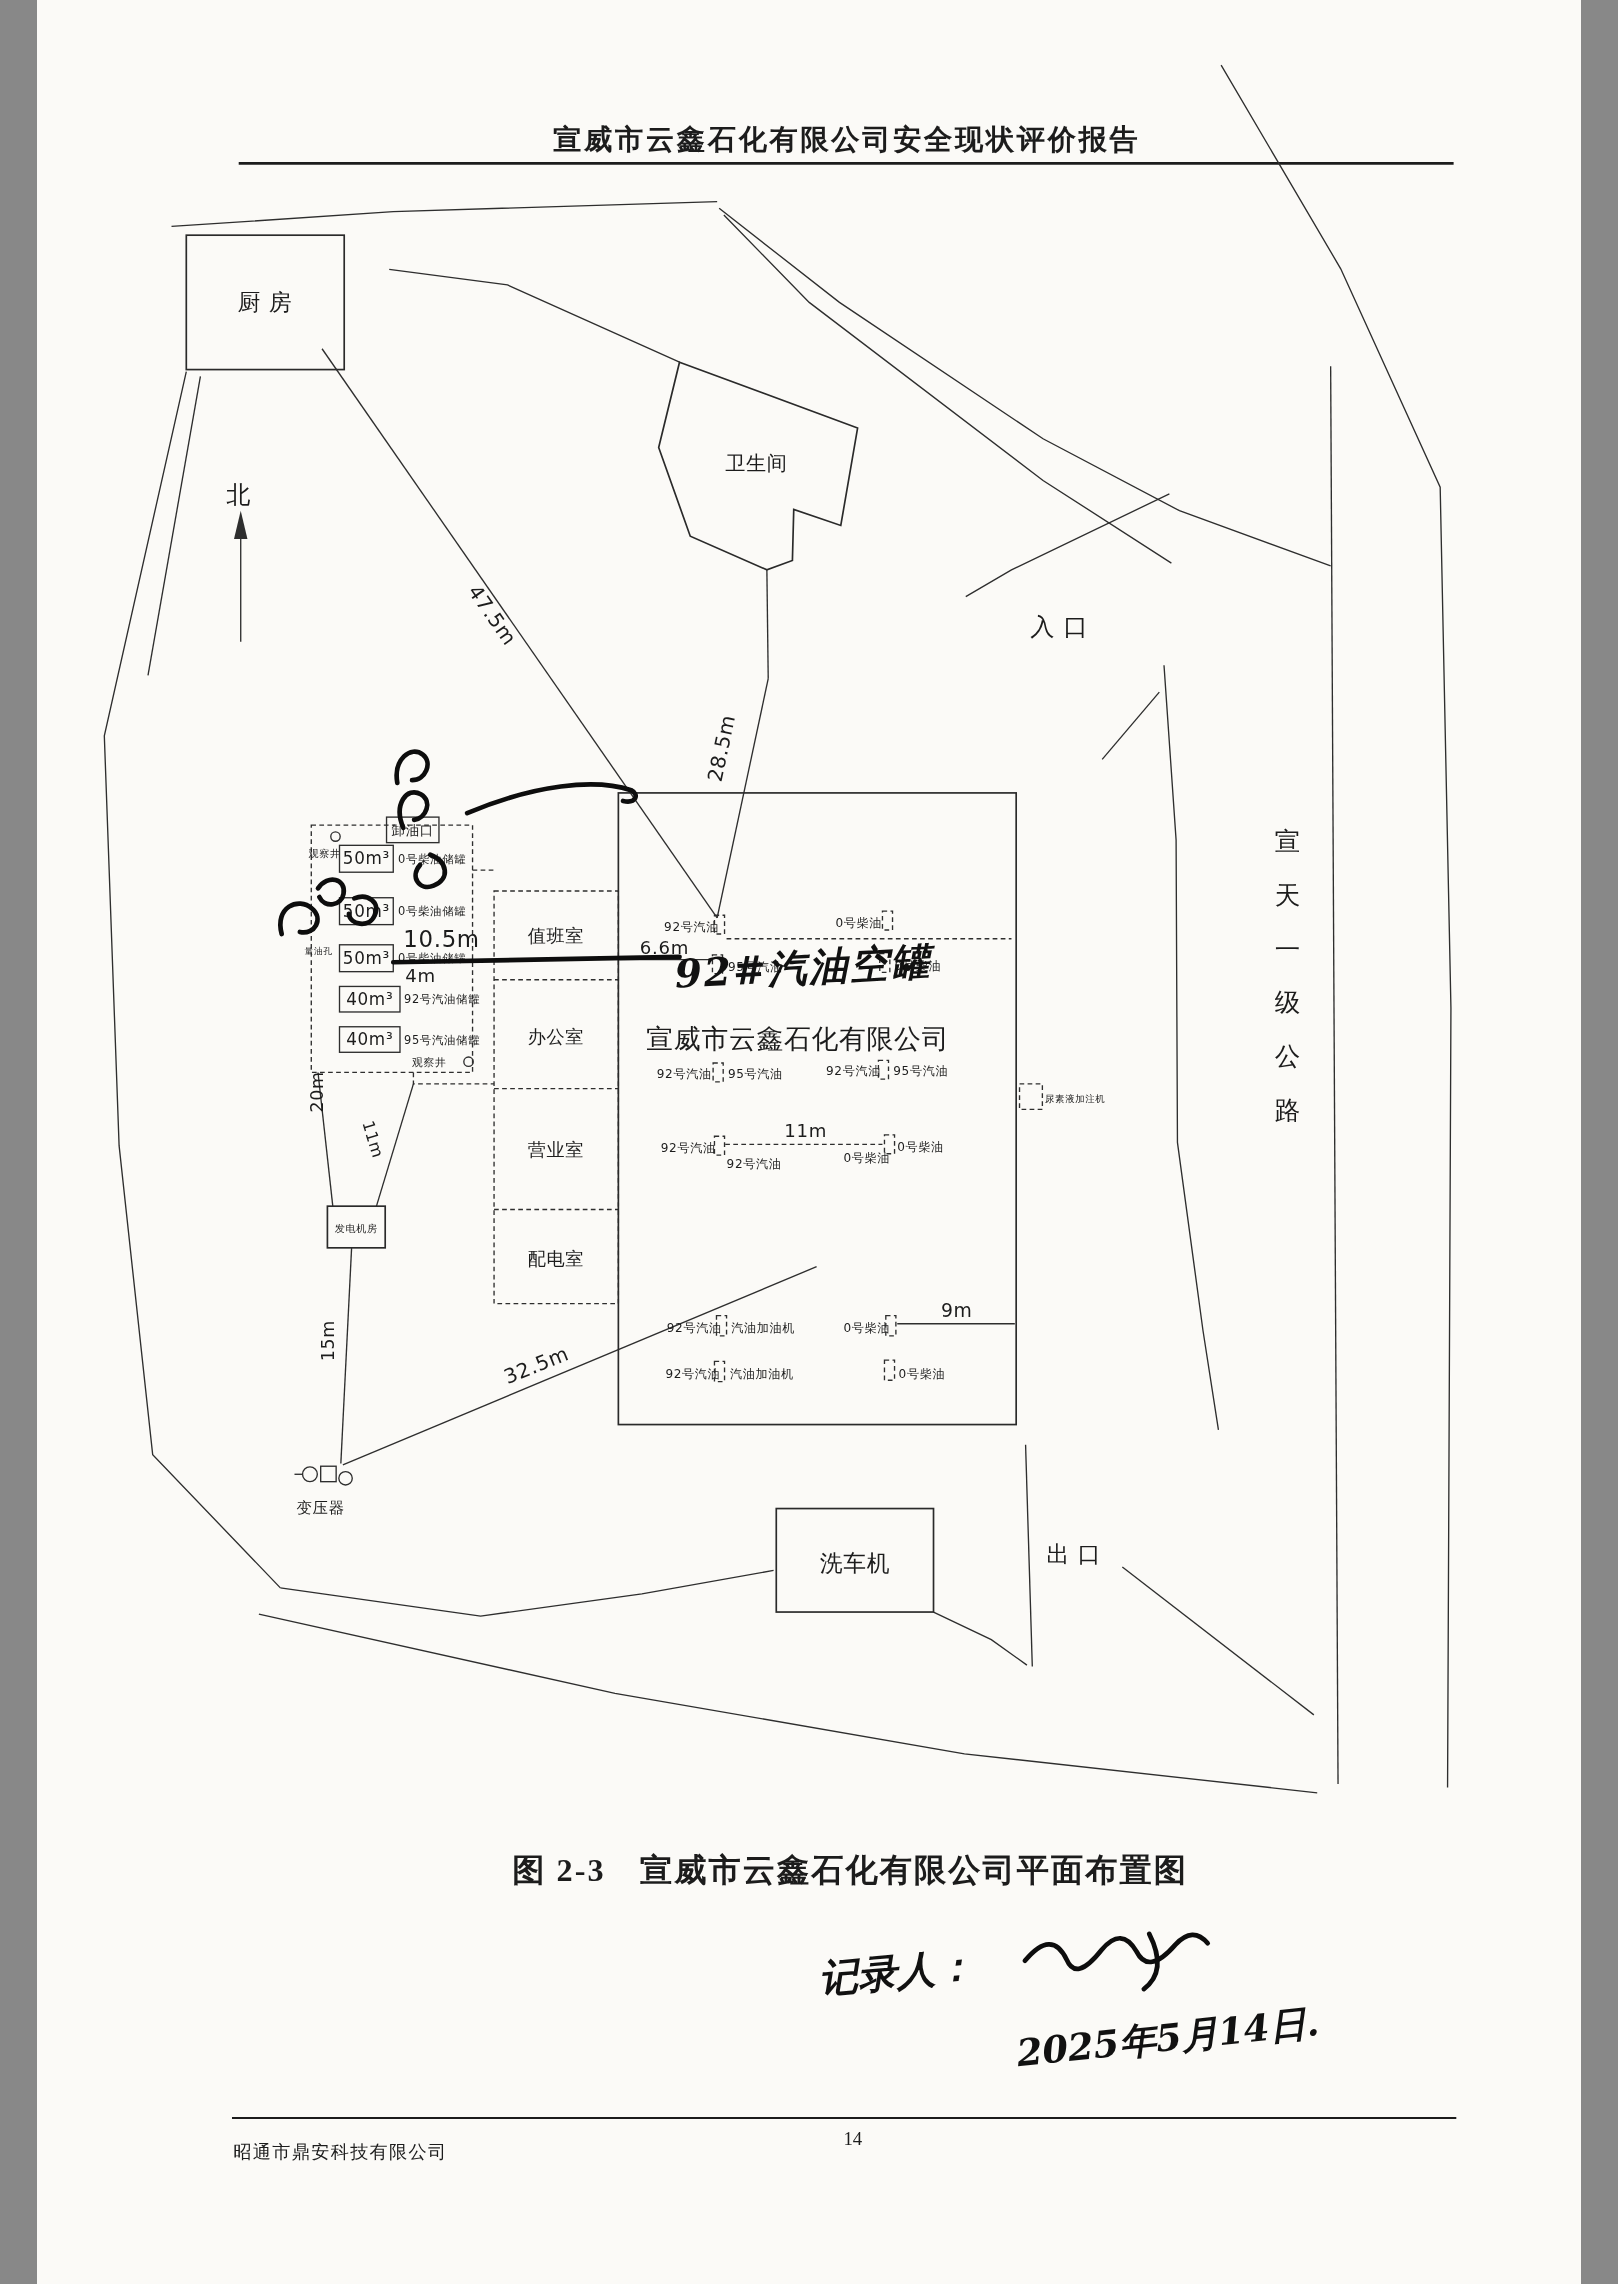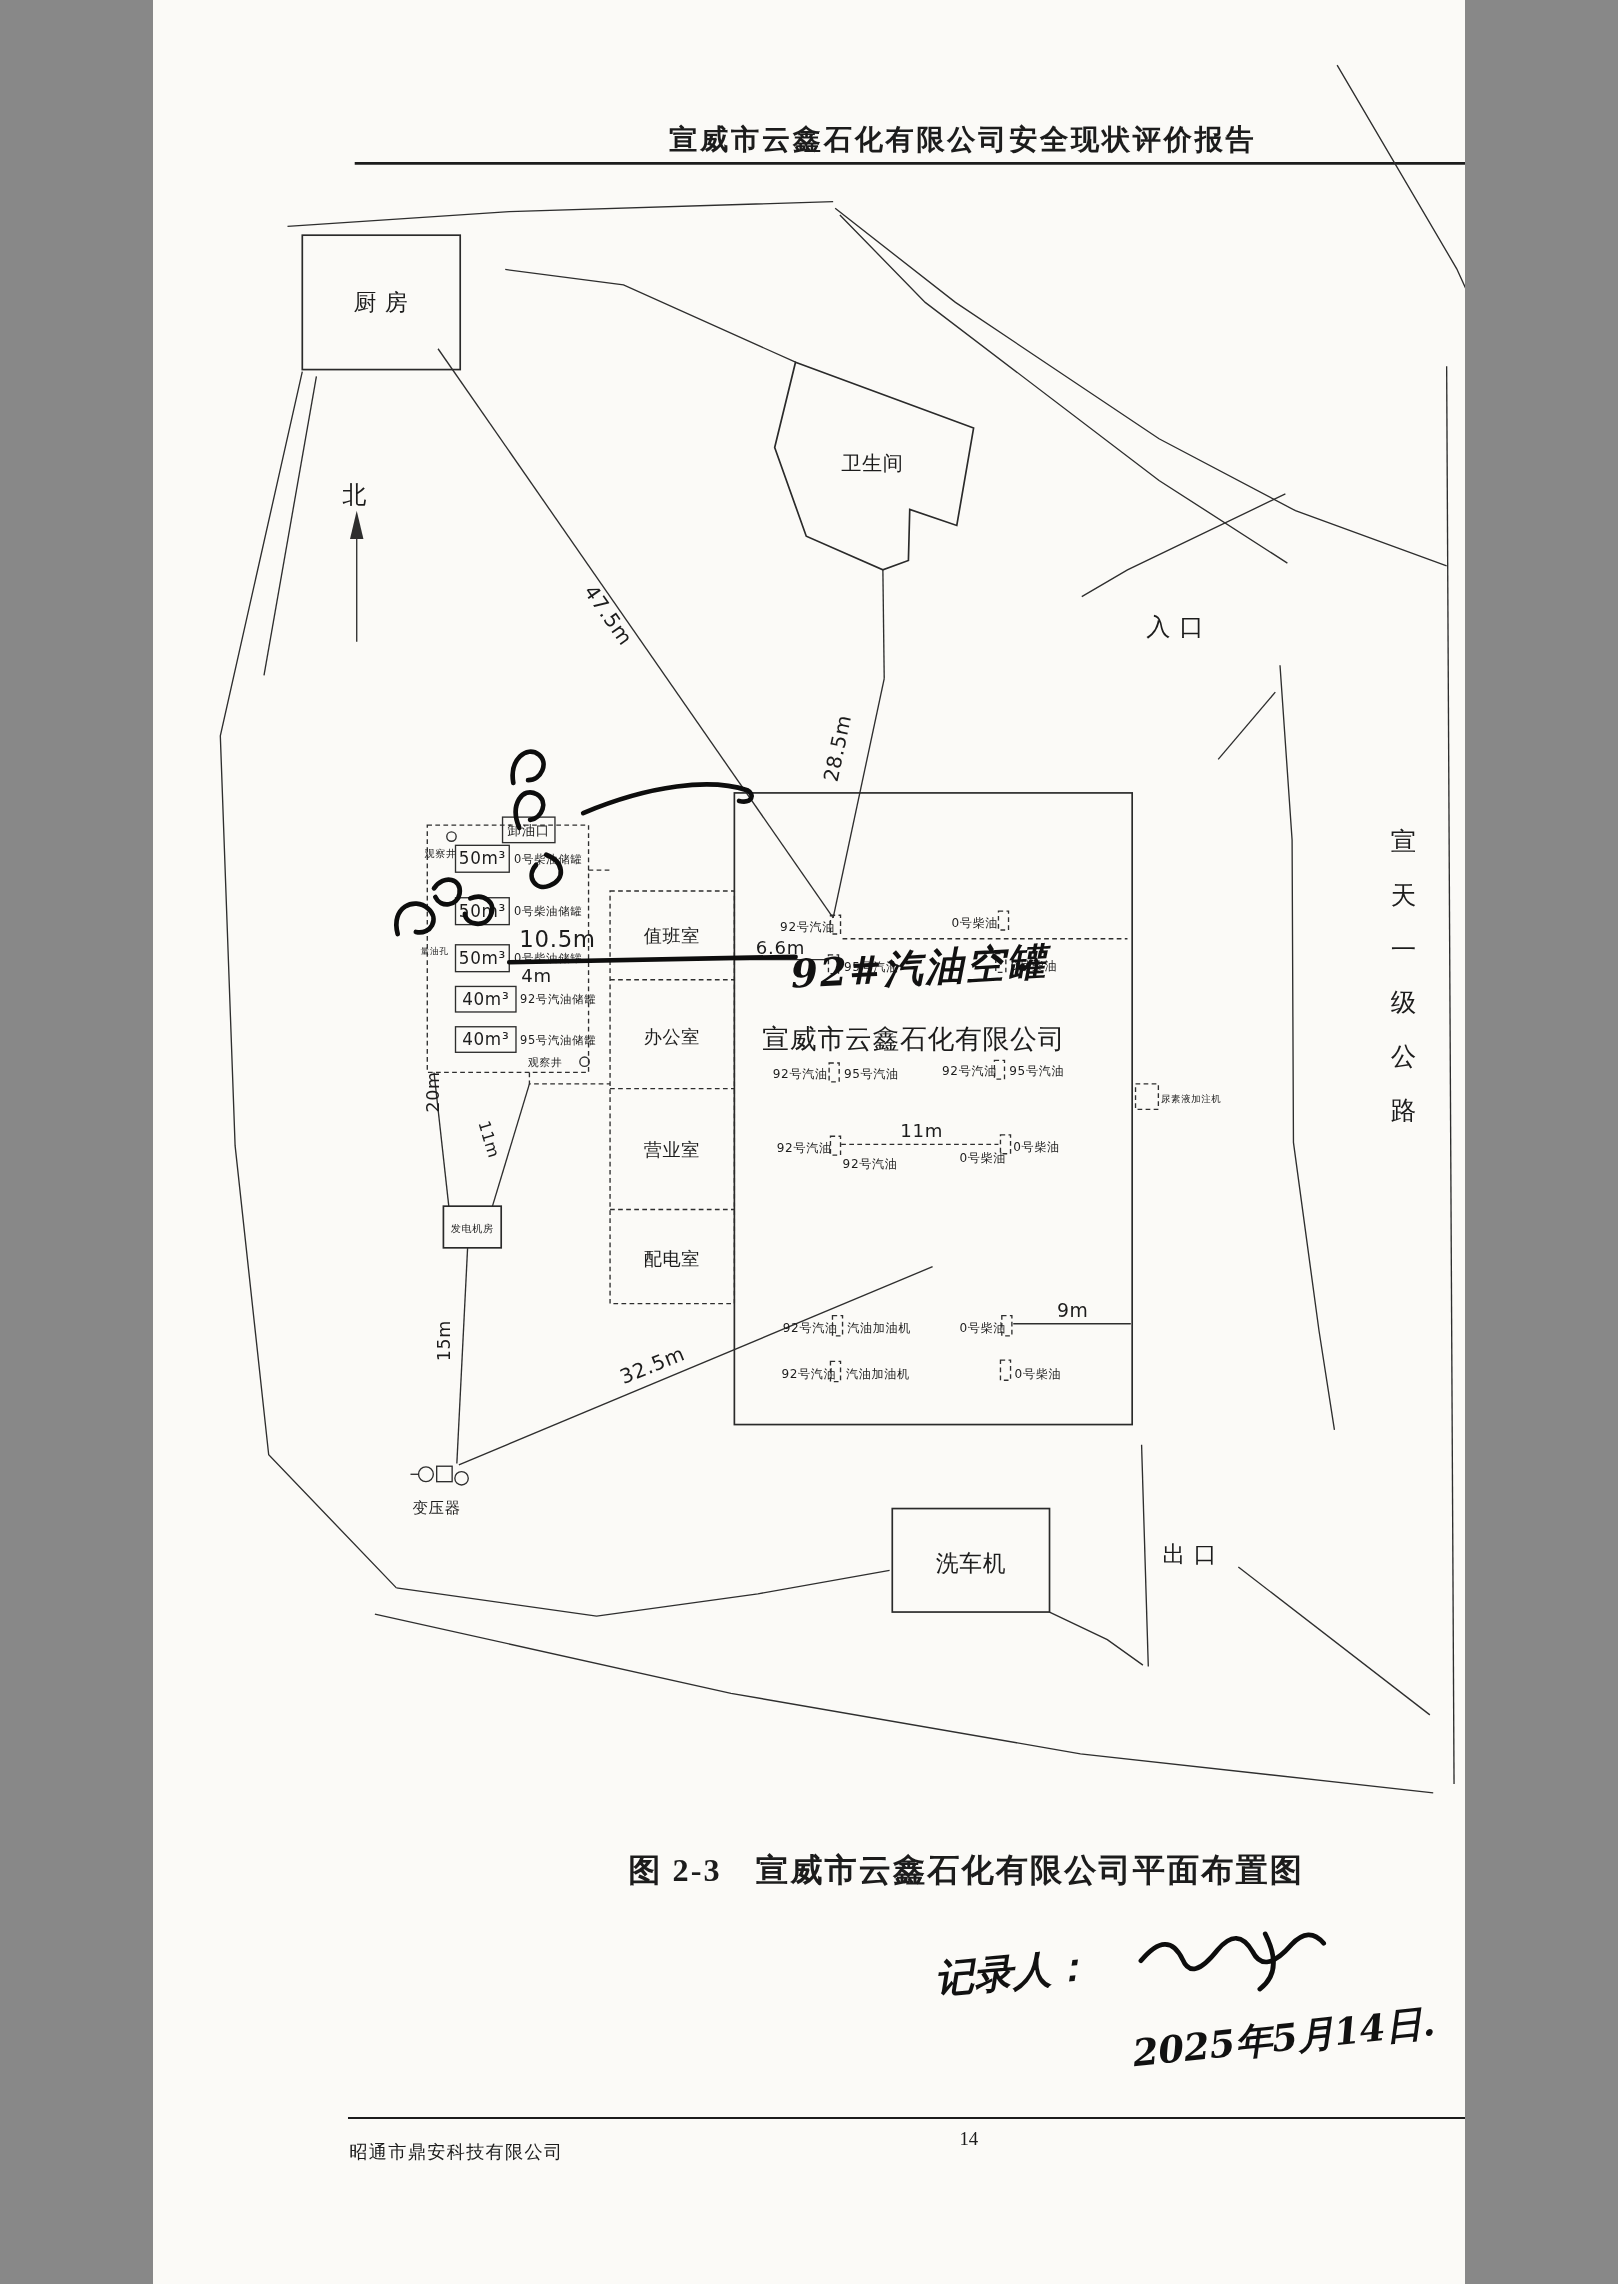--- a/index.html
+++ b/index.html
@@ -1,16 +1,16 @@
 <!DOCTYPE html>
 <html style="font-size:10.8px"><head>
 <meta charset="utf-8">
 <style>
   html,body{margin:0;padding:0;background:#888;}
-  .page{position:relative;width:1312px;height:2284px;background:#fbfaf7;margin:0 auto;
+  .page{position:relative;width:1544px;height:2284px;background:#fbfaf7;margin:0 auto;
         font-family:"DejaVu Sans",sans-serif;overflow:hidden;}
   svg{position:absolute;inset:0;}
   svg text{fill:#1c1c1c;}
   .serif{font-family:"Liberation Serif","DejaVu Serif",serif;}
   .cad{font-family:"DejaVu Sans",sans-serif;letter-spacing:1px;}
   .hand{font-family:"DejaVu Serif",serif;font-style:italic;font-weight:bold;fill:#111;}
   .ln{stroke:#2e2e2e;stroke-width:2;fill:none;}
   .lnD{stroke:#2e2e2e;stroke-width:2;fill:none;stroke-dasharray:7 5;}
   .bld{stroke:#2a2a2a;stroke-width:2.5;fill:none;}
   .scrib{stroke:#0d0d0d;stroke-width:7;fill:none;stroke-linecap:round;stroke-linejoin:round;}

